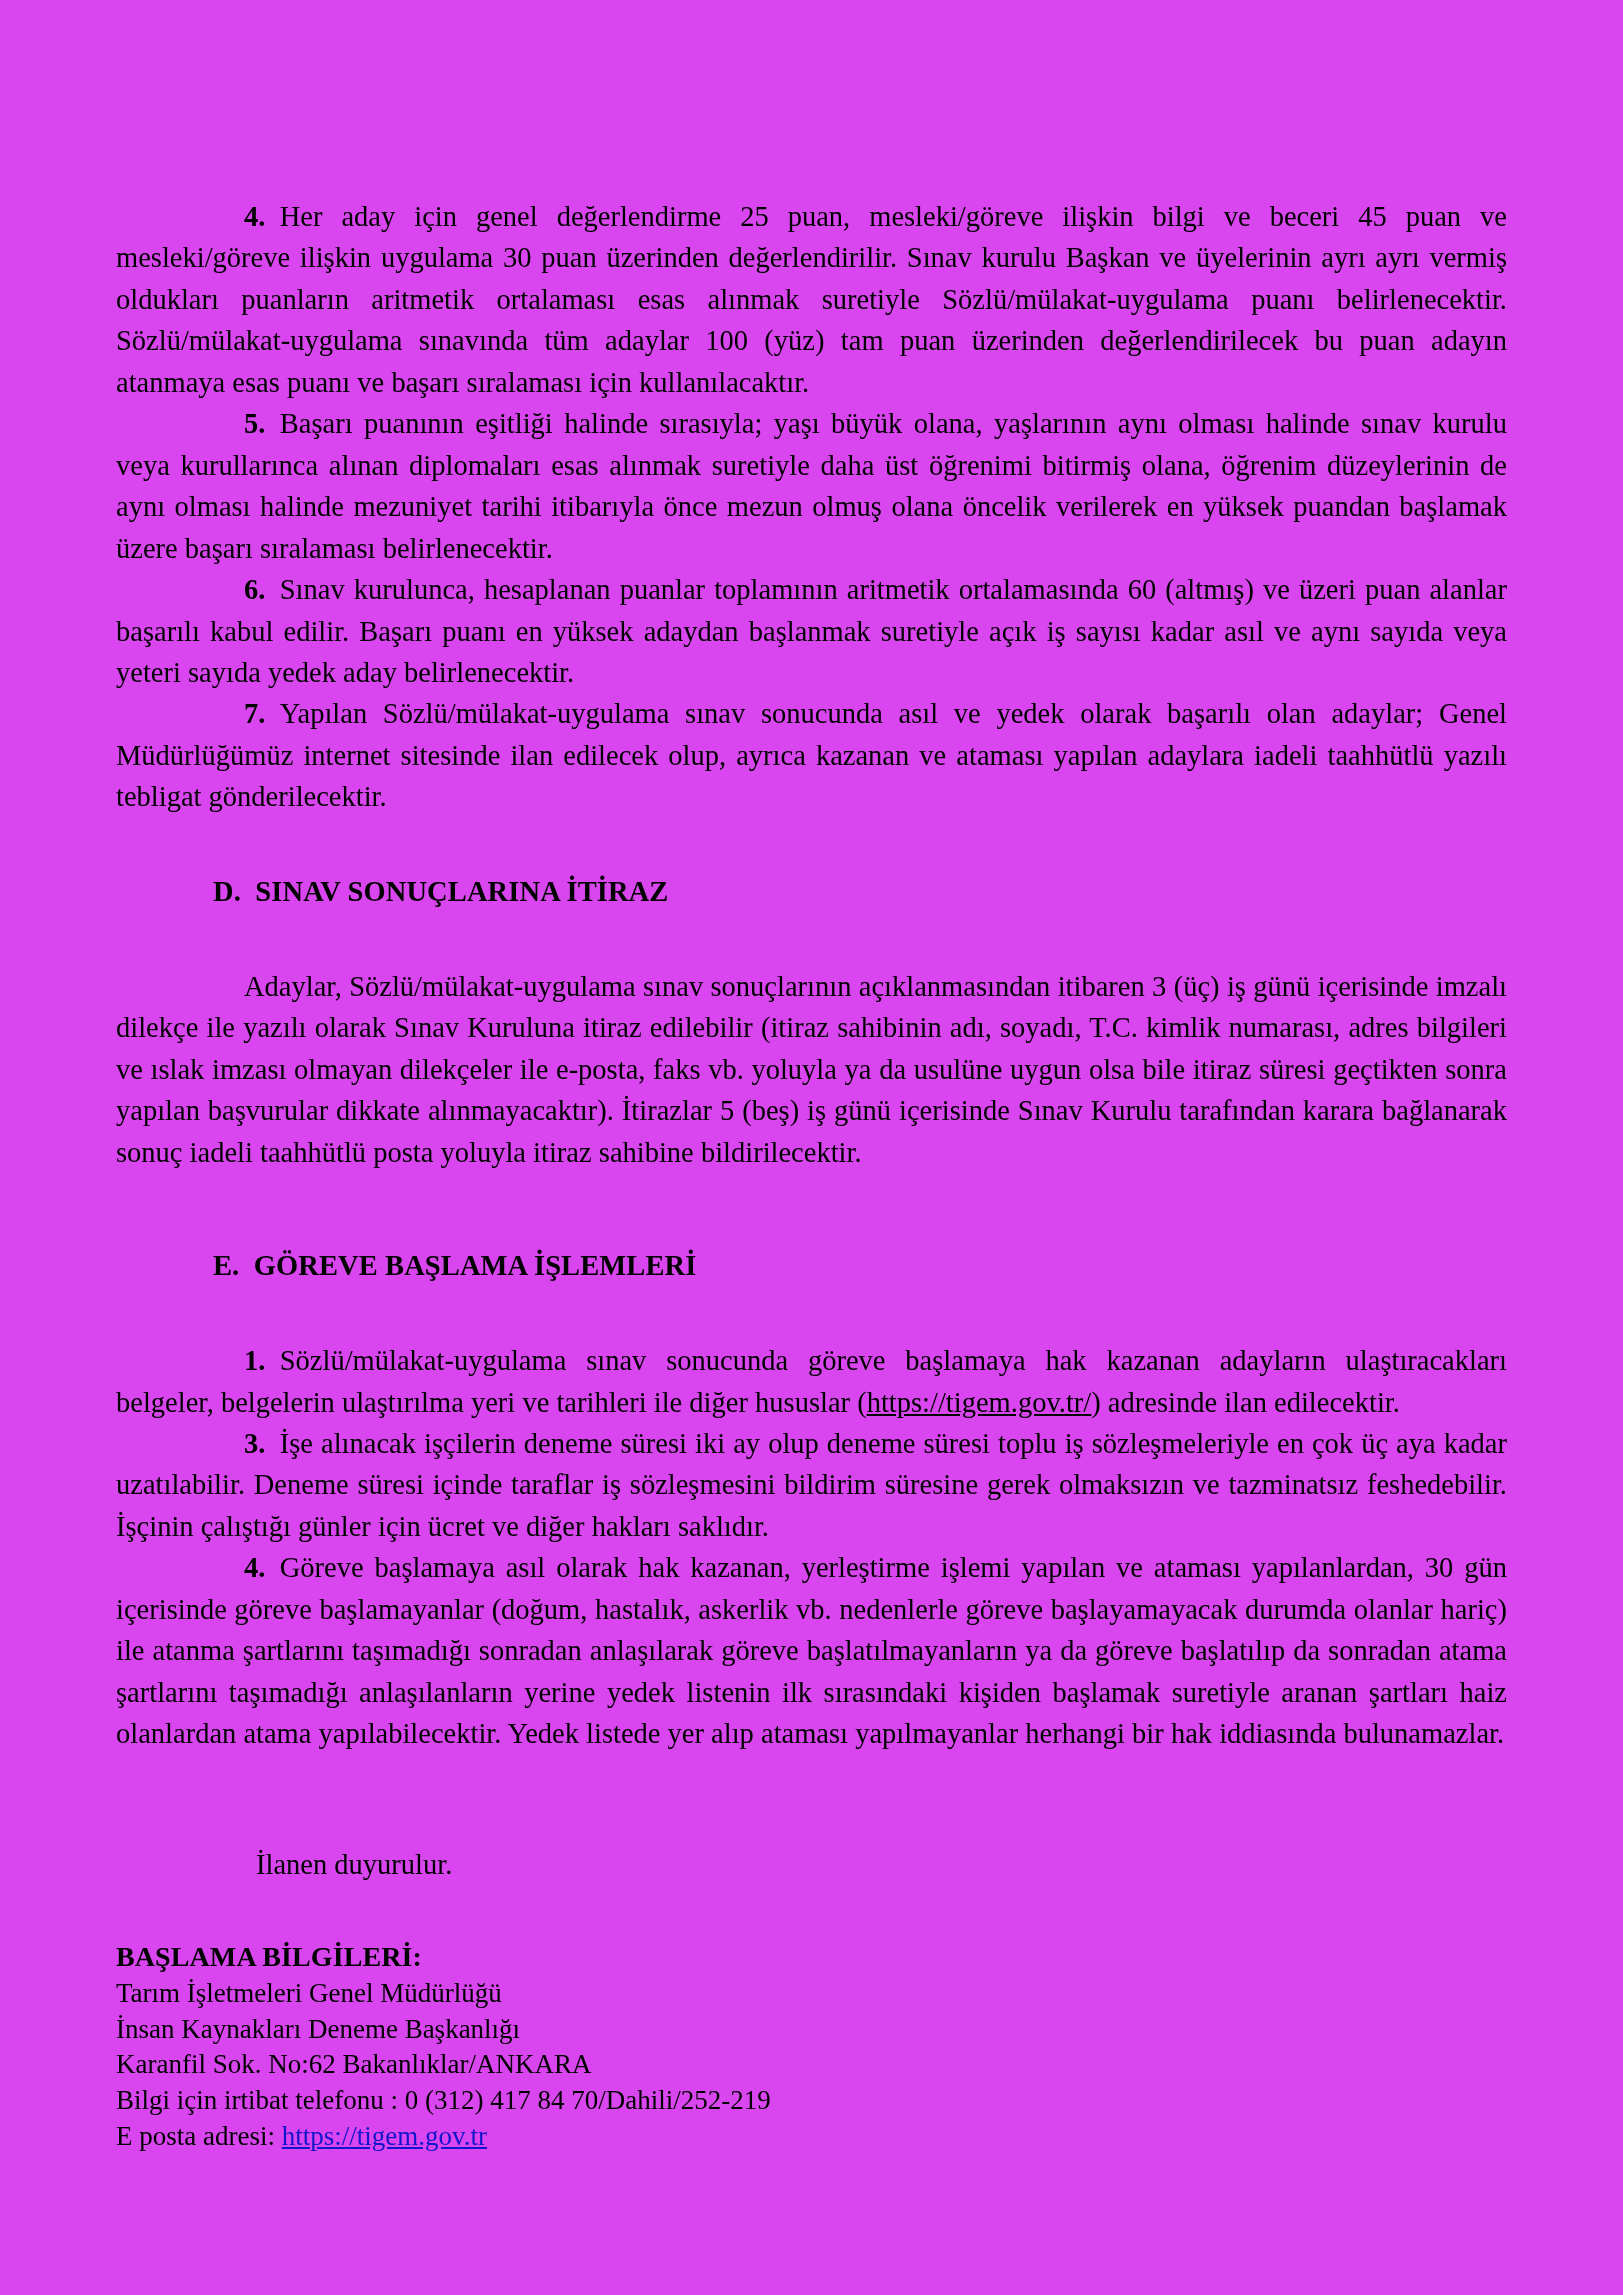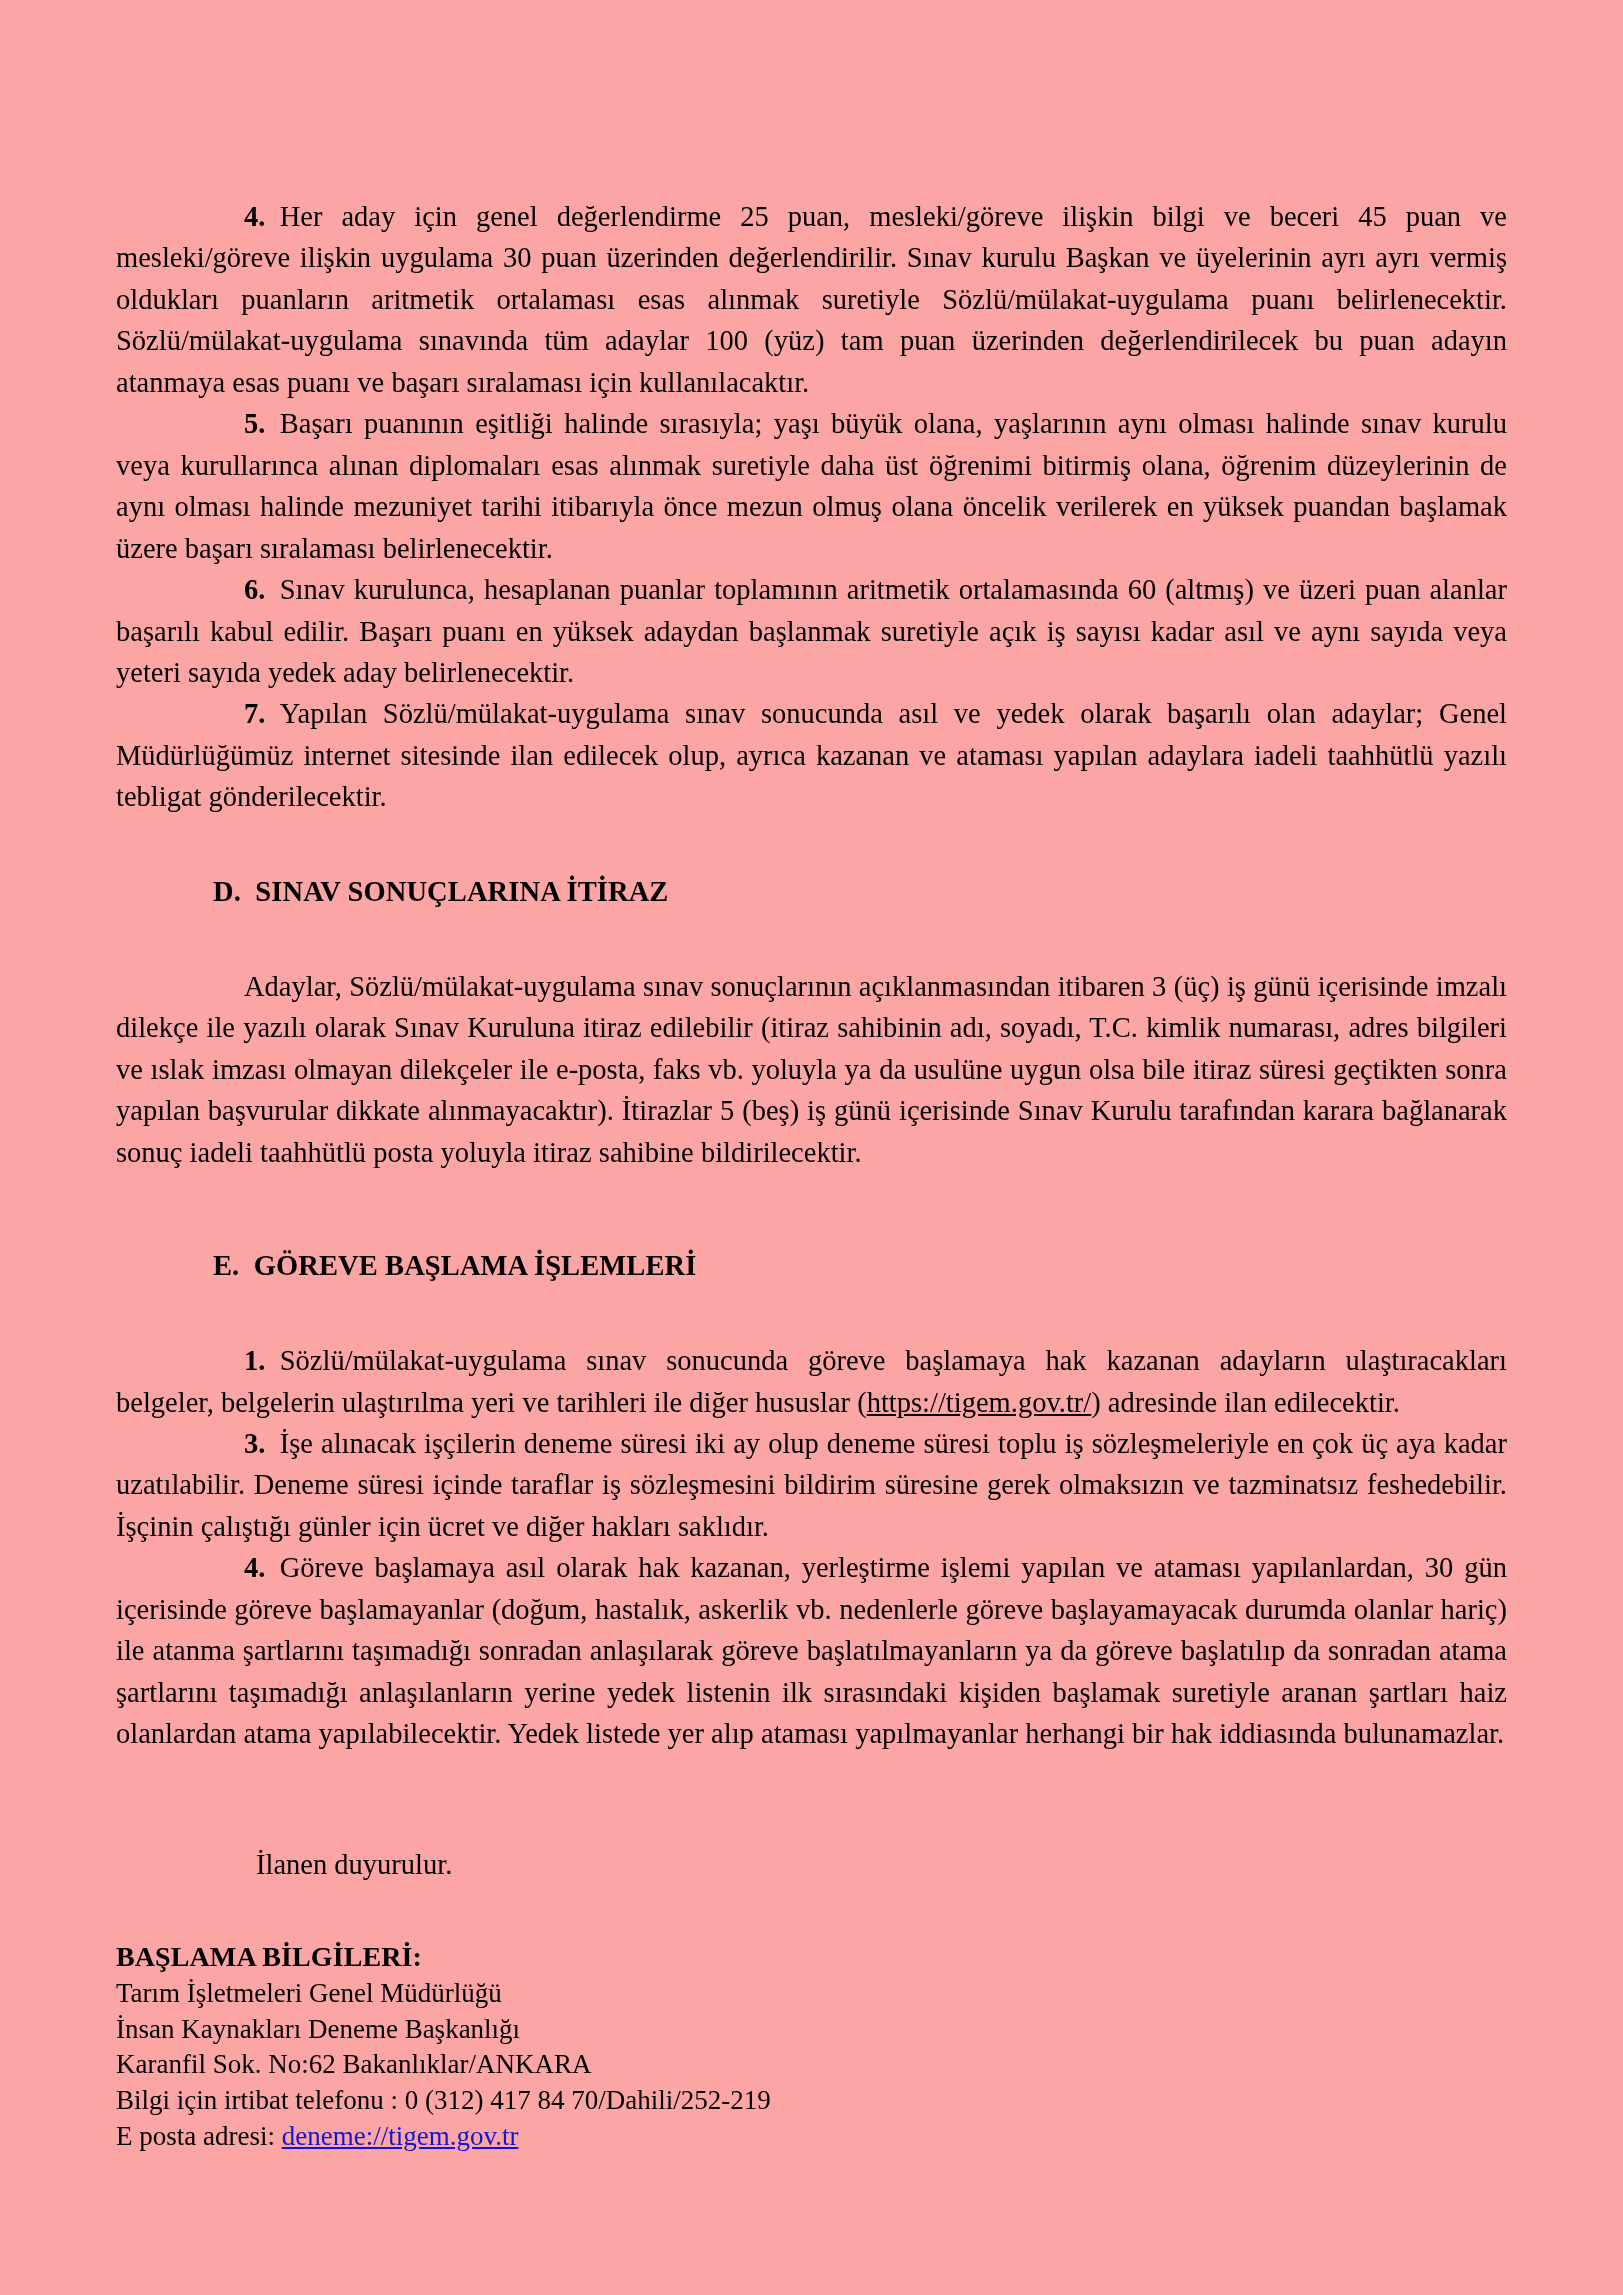--- a/index.html
+++ b/index.html
@@ -4,21 +4,21 @@
 <style>
   html, body {
     margin: 0;
     padding: 0;
     background: #ffffff;
   }
   .page {
     position: relative;
     width: 1623px;
     height: 2295px;
-    background: #fca5a5;
+    background: #d946ef;
     font-family: "Liberation Serif", "DejaVu Serif", serif;
     color: #000000;
     box-sizing: border-box;
     padding: 0;
     overflow: hidden;
   }
   .content {
     position: absolute;
     left: 116px;
     top: 196px;
@@ -141,18 +141,18 @@
     <p class="plain-line">İlanen duyurulur.</p>
 
     <div class="spacer-md"></div>
 
     <div class="contact">
       <span class="contact-line contact-title">BAŞLAMA BİLGİLERİ:</span>
       <span class="contact-line">Tarım İşletmeleri Genel Müdürlüğü</span>
       <span class="contact-line">İnsan Kaynakları Deneme Başkanlığı</span>
       <span class="contact-line">Karanfil Sok. No:62 Bakanlıklar/ANKARA</span>
       <span class="contact-line">Bilgi için irtibat telefonu : 0 (312) 417 84 70/Dahili/252-219</span>
-      <span class="contact-line"><span>E posta adresi:</span> <a class="link-blue" href="#">deneme://tigem.gov.tr</a></span>
+      <span class="contact-line"><span>E posta adresi:</span> <a class="link-blue" href="#">https://tigem.gov.tr</a></span>
     </div>
 
   </div>
 </div>
 
 
 </body></html>

